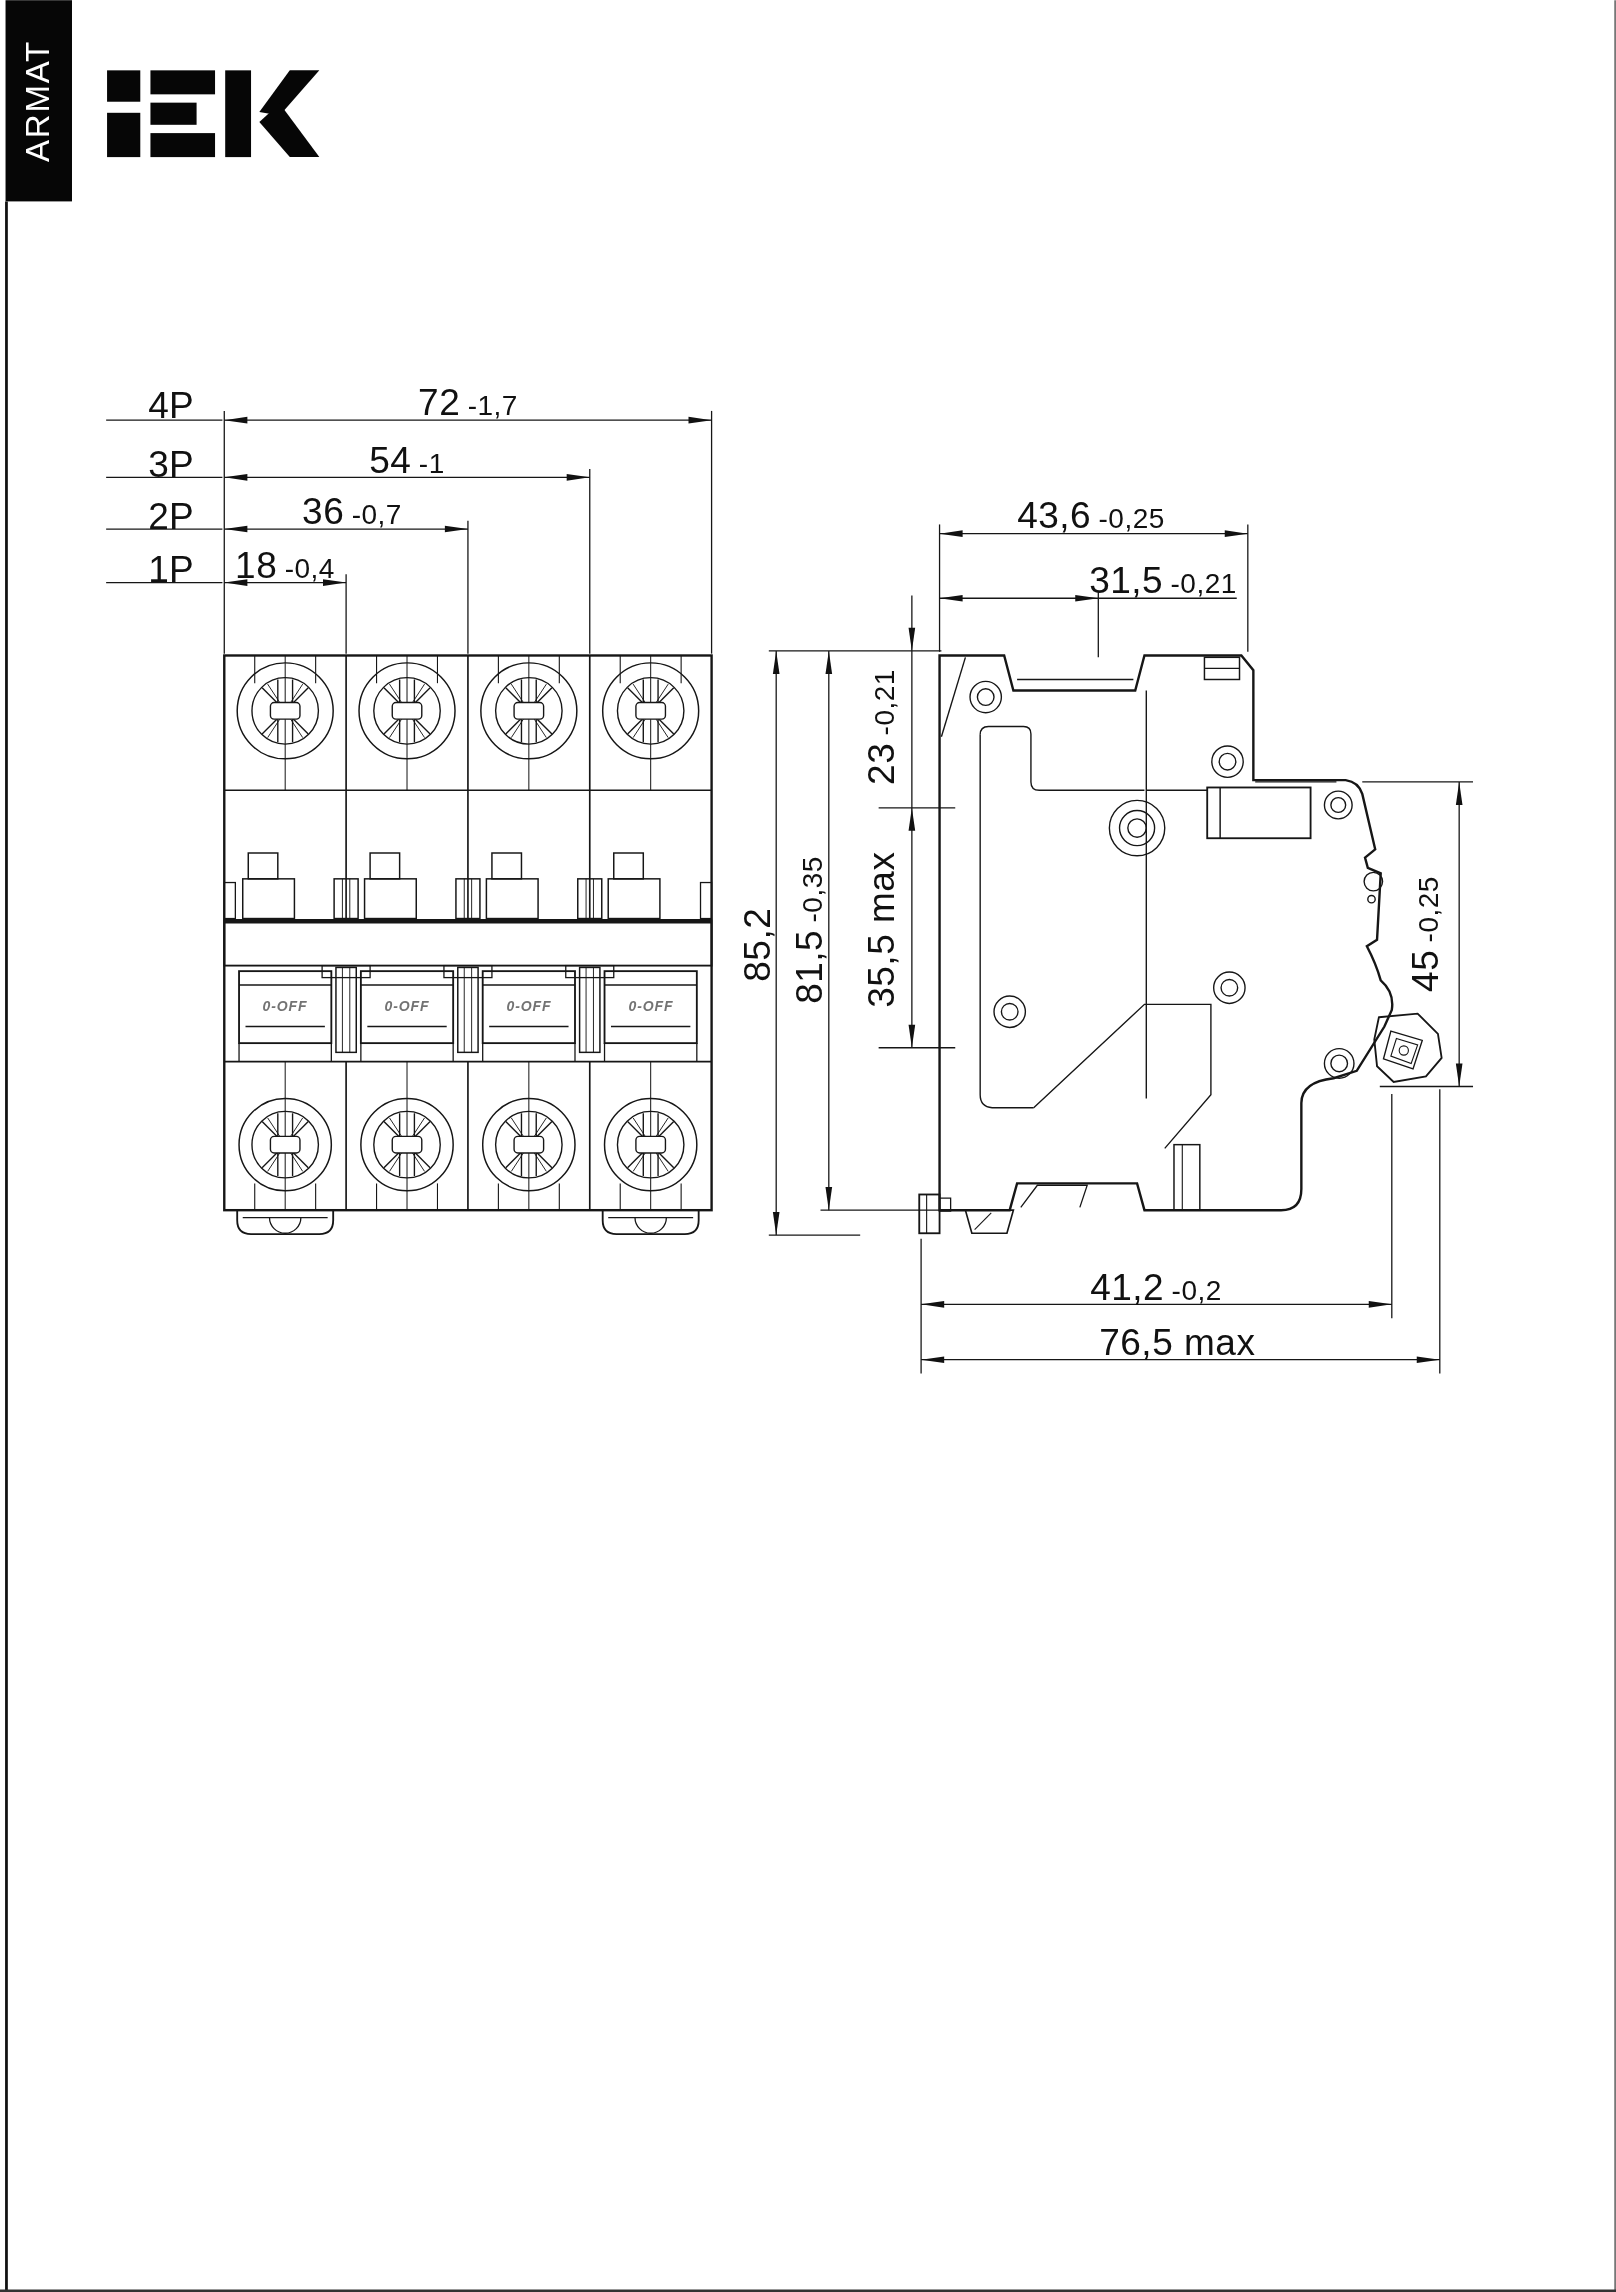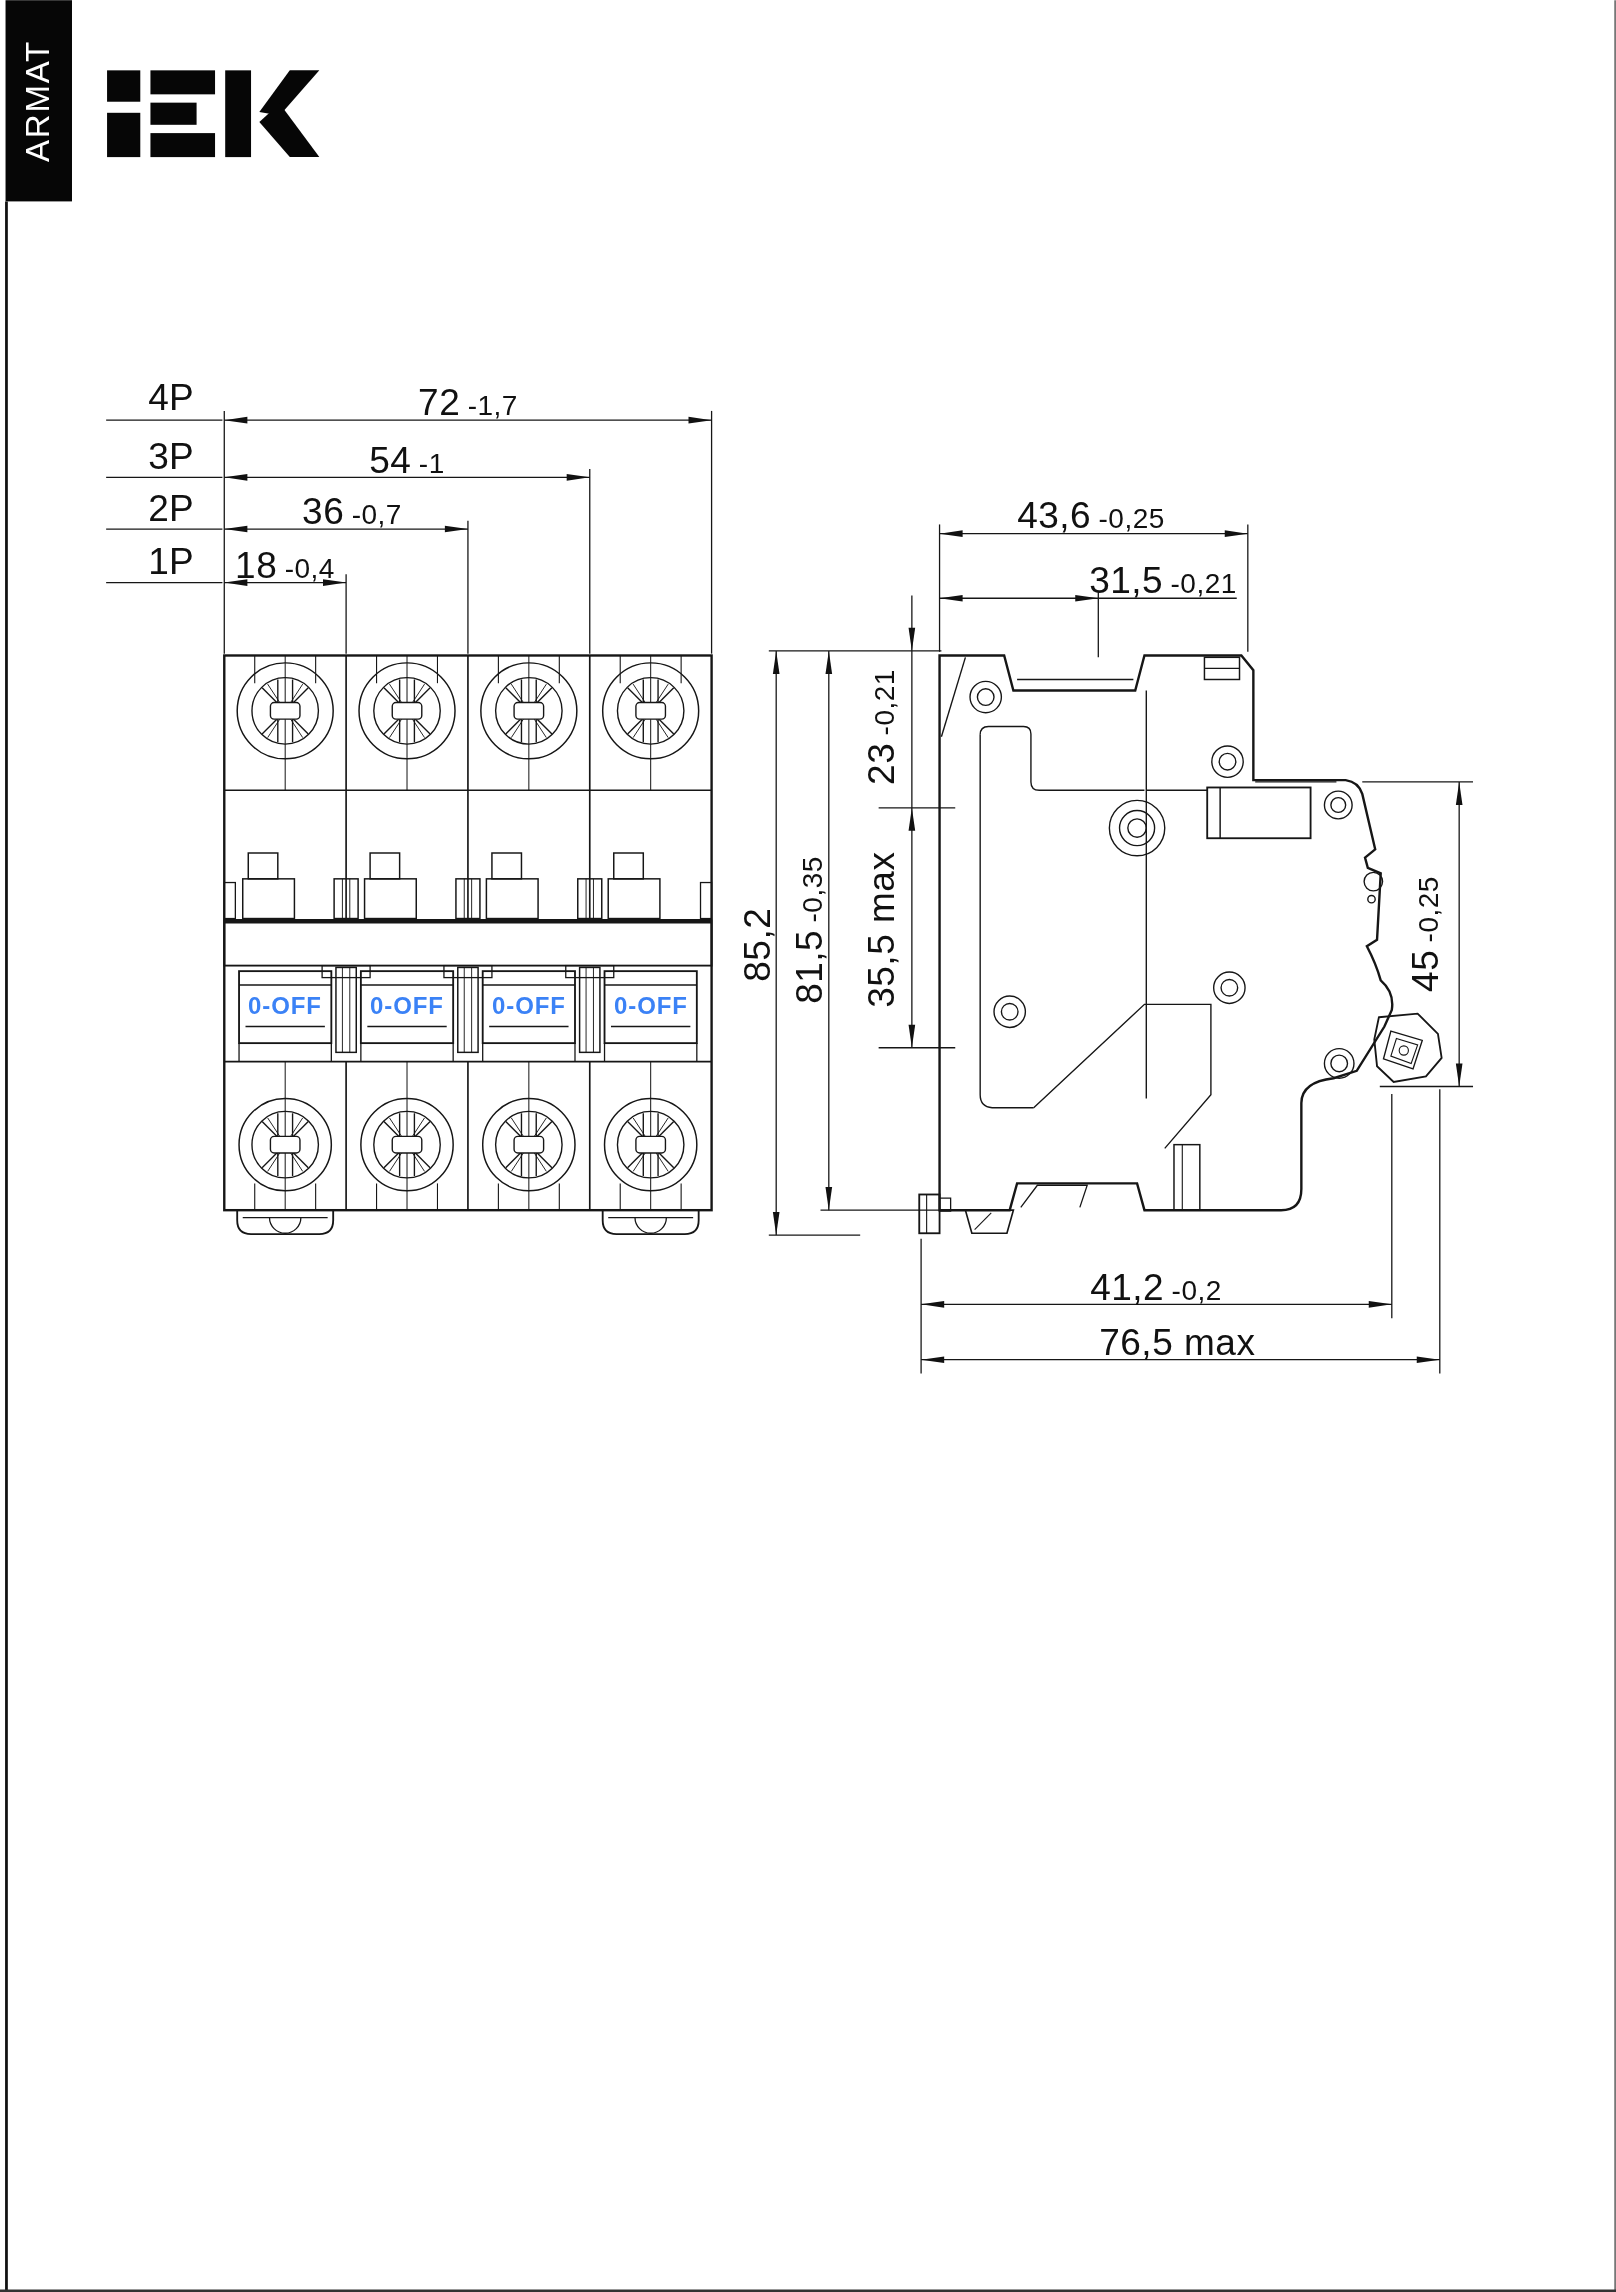--- a/index.html
+++ b/index.html
@@ -23,29 +23,31 @@
     line-height:1;
   }
   .dim .t{font-size:28px;margin-left:7.4px;}
   .dim.rot{transform:translate(-50%,-50%) rotate(-90deg);}
   .plabel{
     position:absolute;
     transform:translate(-50%,-50%);
     font-size:37px;
     white-space:nowrap;
     line-height:1;
+    margin-top:8px;
   }
   .toggle-label{
     position:absolute;
     transform:translate(-50%,-50%);
-    font-size:24px;
+    font-size:14px;
     font-weight:bold;
     letter-spacing:0.9px;
-    color:#3b82f6;
+    color:#737373;
     line-height:1;
+    font-style:italic;
   }
   .caption{
     position:absolute;
     left:104px;top:1458px;
     font-size:34px;
     color:#0d0d0d;
     white-space:nowrap;
     line-height:1.2;
   }
   .armat{

